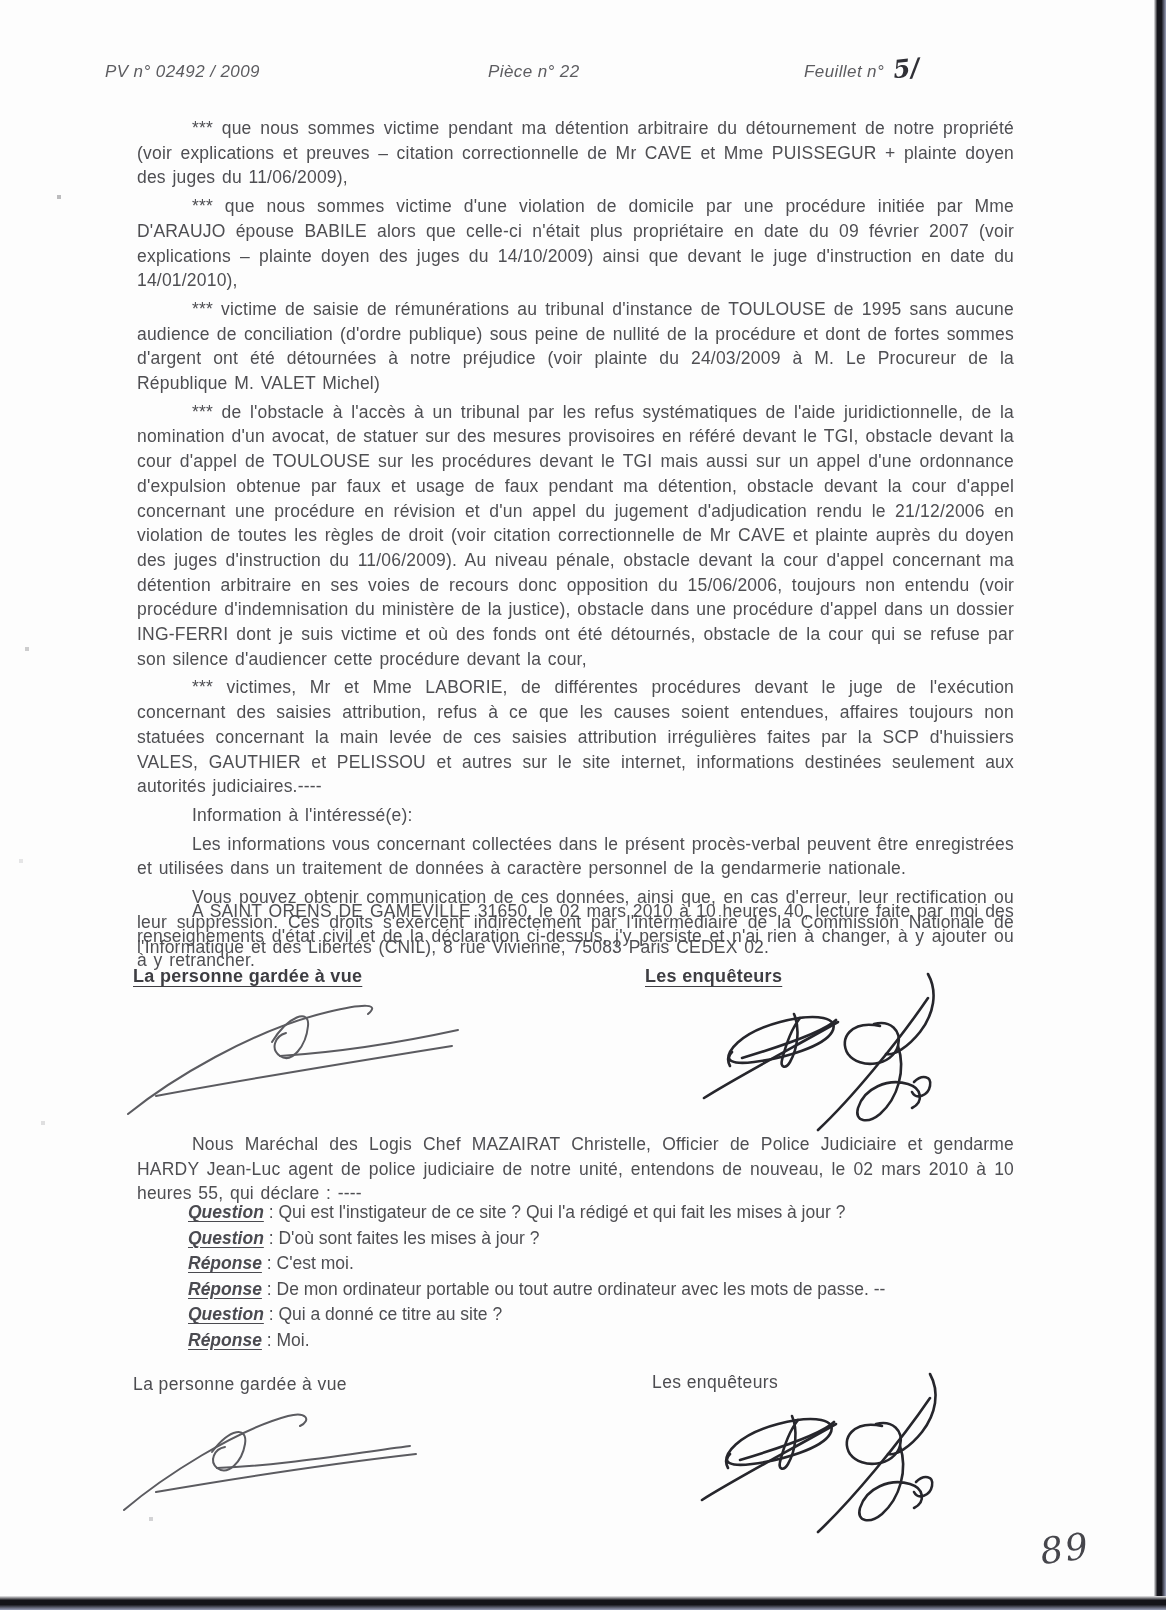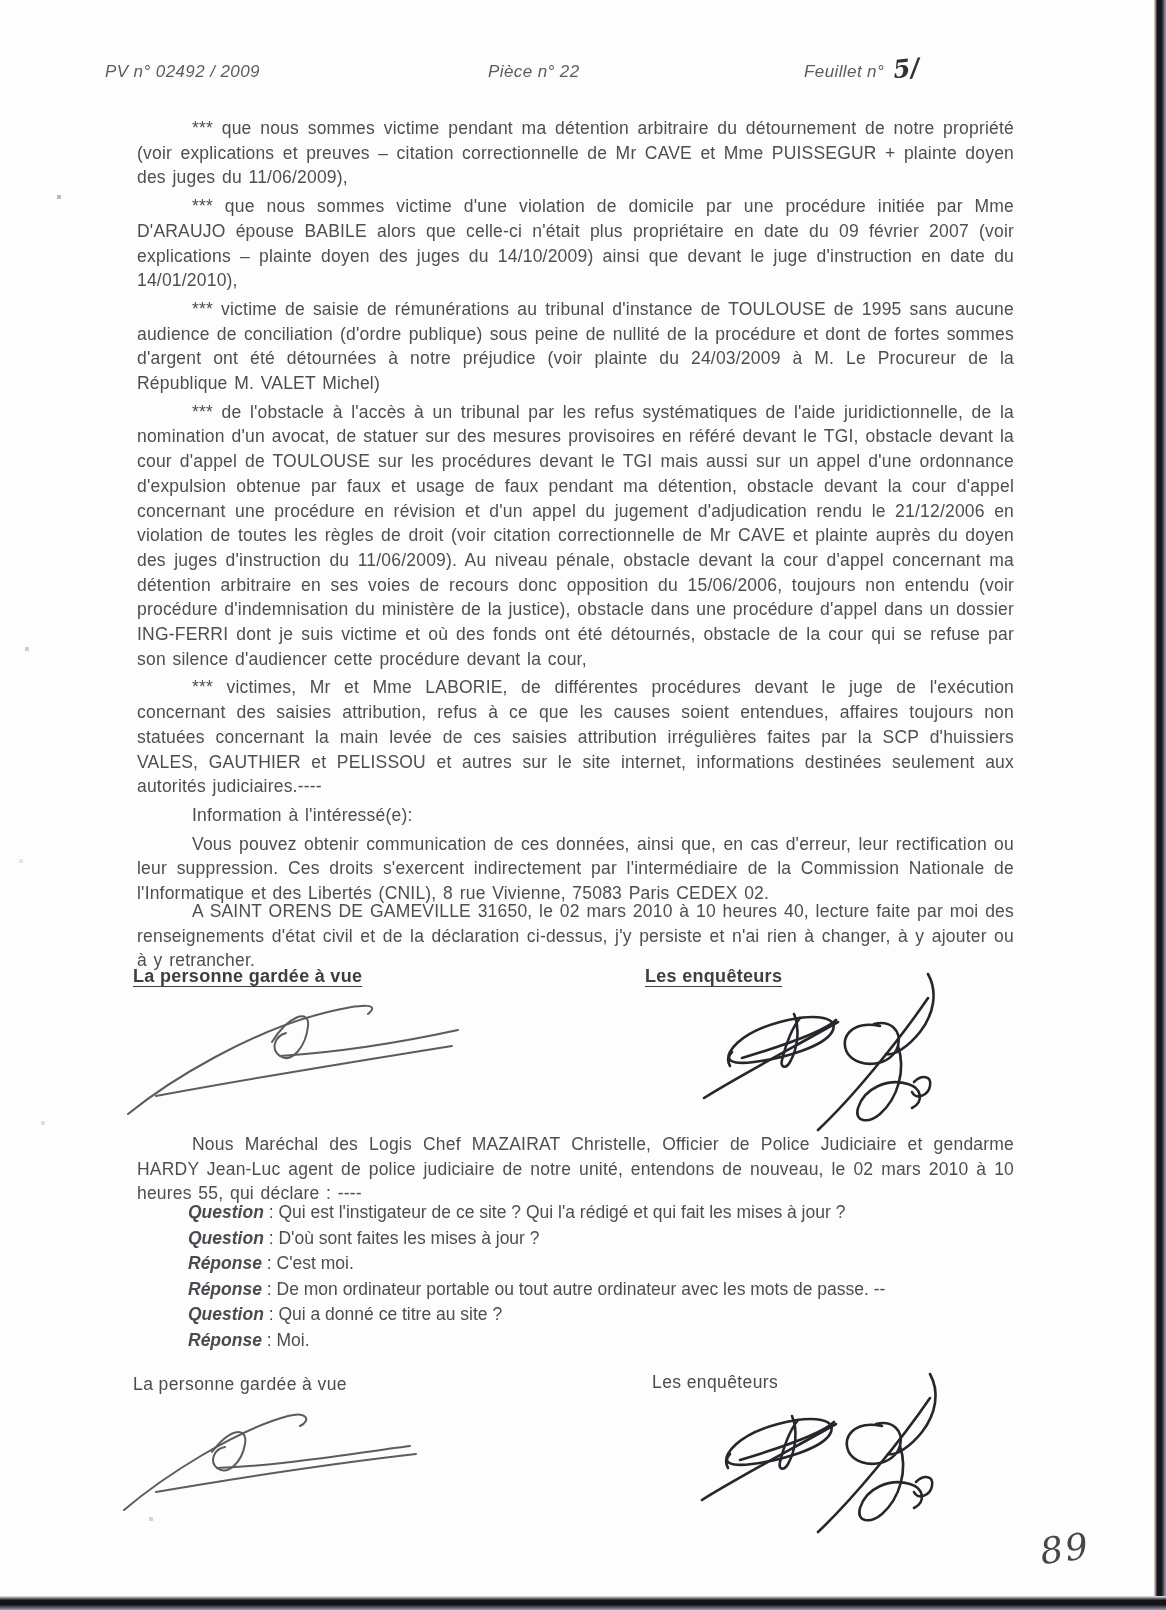--- a/index.html
+++ b/index.html
@@ -34,21 +34,21 @@
     letter-spacing:.2px;word-spacing:1.6px;color:#4e4e52;
   }
   .doc-par{margin:4px;text-indent:55px;}
   #main-text{position:absolute;left:133px;top:112px;width:885px;}
   #closing-par{position:absolute;left:133px;top:895px;width:885px;}
   #hearing-par{position:absolute;left:133px;top:1128px;width:885px;}
   
   #qa-block{position:absolute;left:188px;top:1200px;width:830px;font-size:17.5px;line-height:25.6px;color:#4e4e52;}
   .qa-label{
     font-style:italic;font-weight:bold;color:#4a4a50;
-    text-underline-offset:3px;
+    text-decoration:underline;text-underline-offset:3px;
   }
   
   .sig-label-strong{
     position:absolute;font-size:18px;font-weight:bold;color:#3d3d42;
     text-decoration:underline;text-underline-offset:4px;letter-spacing:.3px;
   }
   .sig-label-plain{
     position:absolute;font-size:17.5px;color:#4c4c50;letter-spacing:.4px;
   }
   
@@ -85,20 +85,21 @@
 <div class="hdr" id="hdr-feuillet">Feuillet n°</div>
 <div class="handwritten-feuillet">5/</div>
 
 <div id="main-text" class="scan-text">
   <p class="doc-par">*** que nous sommes victime pendant ma détention arbitraire du détournement de notre propriété (voir explications et preuves – citation correctionnelle de Mr CAVE et Mme PUISSEGUR + plainte doyen des juges du 11/06/2009),</p>
   <p class="doc-par">*** que nous sommes victime d'une violation de domicile par une procédure initiée par Mme D'ARAUJO épouse BABILE alors que celle-ci n'était plus propriétaire en date du 09 février 2007 (voir explications – plainte doyen des juges du 14/10/2009) ainsi que devant le juge d'instruction en date du 14/01/2010),</p>
   <p class="doc-par">*** victime de saisie de rémunérations au tribunal d'instance de TOULOUSE de 1995 sans aucune audience de conciliation (d'ordre publique) sous peine de nullité de la procédure et dont de fortes sommes d'argent ont été détournées à notre préjudice (voir plainte du 24/03/2009 à M. Le Procureur de la République M. VALET Michel)</p>
   <p class="doc-par">*** de l'obstacle à l'accès à un tribunal par les refus systématiques de l'aide juridictionnelle, de la nomination d'un avocat, de statuer sur des mesures provisoires en référé devant le TGI, obstacle devant la cour d'appel de TOULOUSE sur les procédures devant le TGI mais aussi sur un appel d'une ordonnance d'expulsion obtenue par faux et usage de faux pendant ma détention, obstacle devant la cour d'appel concernant une procédure en révision et d'un appel du jugement d'adjudication rendu le 21/12/2006 en violation de toutes les règles de droit (voir citation correctionnelle de Mr CAVE et plainte auprès du doyen des juges d'instruction du 11/06/2009). Au niveau pénale, obstacle devant la cour d'appel concernant ma détention arbitraire en ses voies de recours donc opposition du 15/06/2006, toujours non entendu (voir procédure d'indemnisation du ministère de la justice), obstacle dans une procédure d'appel dans un dossier ING-FERRI dont je suis victime et où des fonds ont été détournés, obstacle de la cour qui se refuse par son silence d'audiencer cette procédure devant la cour,</p>
   <p class="doc-par">*** victimes, Mr et Mme LABORIE, de différentes procédures devant le juge de l'exécution concernant des saisies attribution, refus à ce que les causes soient entendues, affaires toujours non statuées concernant la main levée de ces saisies attribution irrégulières faites par la SCP d'huissiers VALES, GAUTHIER et PELISSOU et autres sur le site internet, informations destinées seulement aux autorités judiciaires.----</p>
   <p class="doc-par">Information à l'intéressé(e):</p>
+  <p class="doc-par">Les informations vous concernant collectées dans le présent procès-verbal peuvent être enregistrées et utilisées dans un traitement de données à caractère personnel de la gendarmerie nationale.</p>
   <p class="doc-par">Vous pouvez obtenir communication de ces données, ainsi que, en cas d'erreur, leur rectification ou leur suppression. Ces droits s'exercent indirectement par l'intermédiaire de la Commission Nationale de l'Informatique et des Libertés (CNIL), 8 rue Vivienne, 75083 Paris CEDEX 02.</p>
 </div>
 
 <div id="closing-par" class="scan-text">
   <p class="doc-par">A SAINT ORENS DE GAMEVILLE 31650, le 02 mars 2010 à 10 heures 40, lecture faite par moi des renseignements d'état civil et de la déclaration ci-dessus, j'y persiste et n'ai rien à changer, à y ajouter ou à y retrancher.</p>
 </div>
 
 <div class="sig-label-strong" style="left:133px;top:966px;">La personne gardée à vue</div>
 <div class="sig-label-strong" style="left:645px;top:966px;">Les enquêteurs</div>
 

